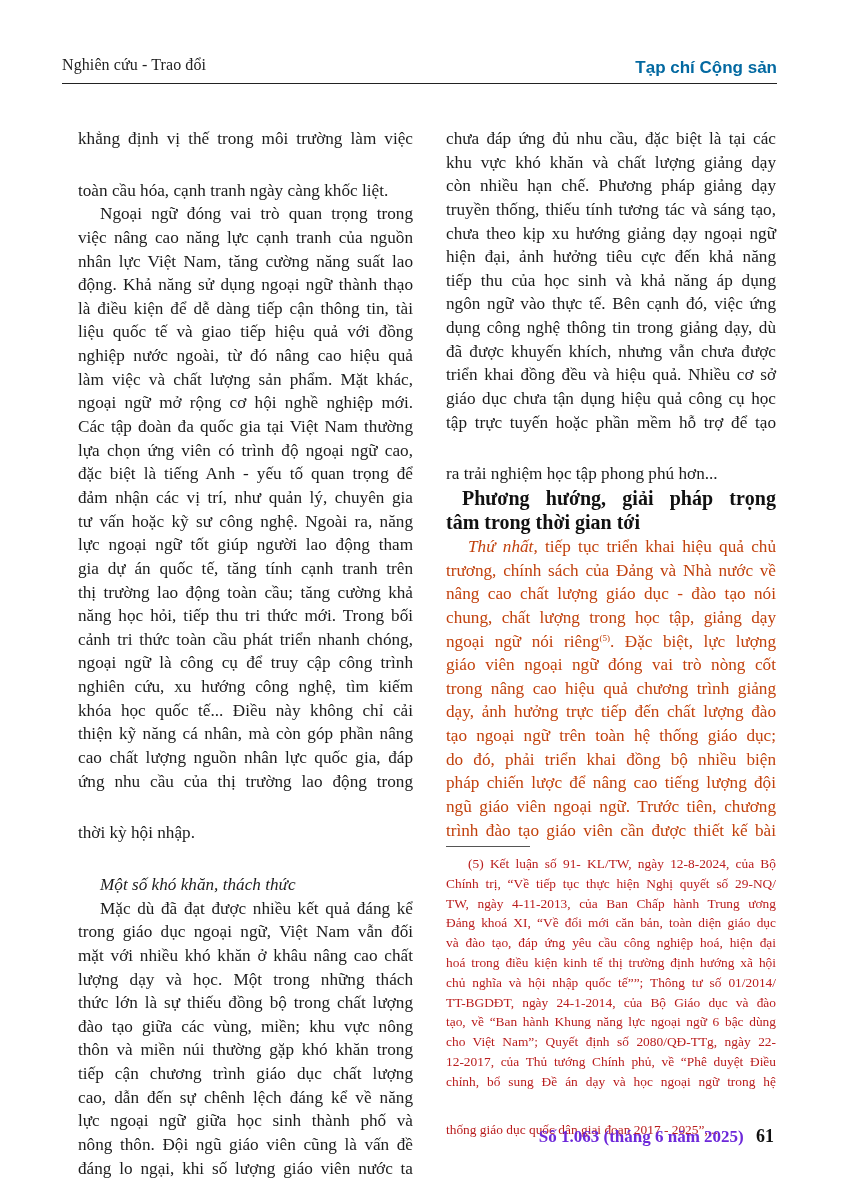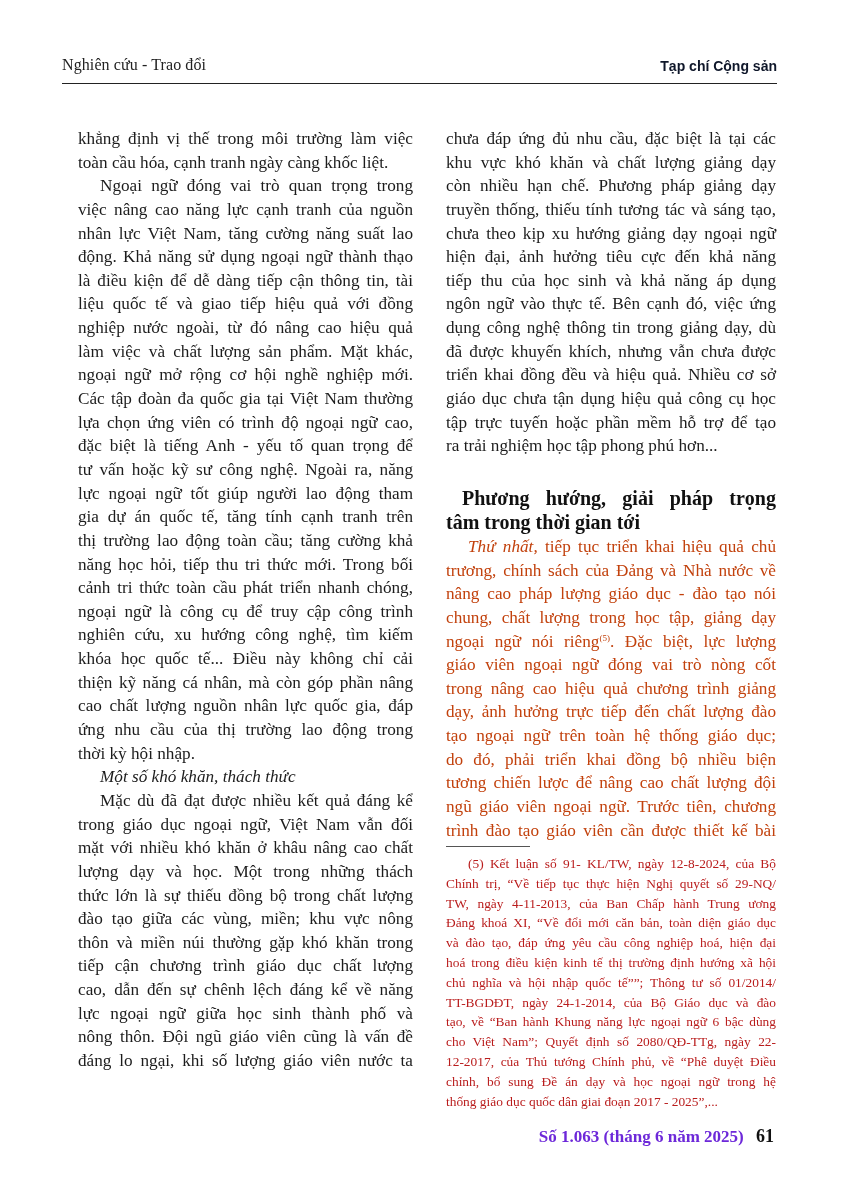--- a/index.html
+++ b/index.html
@@ -1,28 +1,28 @@
 <!DOCTYPE html>
 <html><head>
   <meta charset="utf-8">
   <style>
     * { margin: 0; padding: 0; box-sizing: border-box; }
     html, body { width: 850px; height: 1196px; background: #ffffff; overflow: hidden; }
     body { position: relative; font-family: "Liberation Serif", "DejaVu Serif", serif; color: #1a1a1a; }
 
     .header { position: absolute; left: 62px; top: 56px; width: 715px; height: 28px; border-bottom: 1.5px solid #222; }
     .header-left { position: absolute; left: 0; top: 0; font-family: "Liberation Serif", serif; font-size: 16px; color: #222; letter-spacing: 0.1px; }
-    .header-right { position: absolute; right: 0; top: 2px; font-family: "Liberation Sans", "DejaVu Sans", sans-serif; font-weight: bold; font-size: 14px; color: #0f172a; }
+    .header-right { position: absolute; right: 0; top: 2px; font-family: "Liberation Sans", "DejaVu Sans", sans-serif; font-weight: bold; font-size: 17px; color: #0369a1; }
 
     .col { position: absolute; top: 127px; font-size: 17.2px; line-height: 23.65px; color: #1c1c1c; }
     .col-left { left: 78px; width: 335px; }
     .col-right { left: 446px; width: 330px; }
 
     .line { display: block; text-align: justify; text-align-last: justify; white-space: nowrap; height: 23.65px; overflow: visible; }
-    .line.last { text-align-last: left; }
+    .line.last { text-align-last: left; margin-top: 28px; }
     .line.indent { padding-left: 22px; }
 
     .italic { font-style: italic; }
     sup { font-size: 9px; vertical-align: 6px; line-height: 0; }
 
     .heading { position: absolute; left: 446px; top: 486px; width: 330px; font-weight: bold; font-size: 20px; line-height: 24px; color: #111; }
     .heading .hl { display: block; text-align: justify; text-align-last: justify; white-space: nowrap; }
     .heading .hl.indent { padding-left: 16px; }
     .heading .hl.last { text-align-last: left; }
 
@@ -54,20 +54,21 @@
     <span class="line">nhân lực Việt Nam, tăng cường năng suất lao</span>
     <span class="line">động. Khả năng sử dụng ngoại ngữ thành thạo</span>
     <span class="line">là điều kiện để dễ dàng tiếp cận thông tin, tài</span>
     <span class="line">liệu quốc tế và giao tiếp hiệu quả với đồng</span>
     <span class="line">nghiệp nước ngoài, từ đó nâng cao hiệu quả</span>
     <span class="line">làm việc và chất lượng sản phẩm. Mặt khác,</span>
     <span class="line">ngoại ngữ mở rộng cơ hội nghề nghiệp mới.</span>
     <span class="line">Các tập đoàn đa quốc gia tại Việt Nam thường</span>
     <span class="line">lựa chọn ứng viên có trình độ ngoại ngữ cao,</span>
     <span class="line">đặc biệt là tiếng Anh - yếu tố quan trọng để</span>
+    <span class="line">đảm nhận các vị trí, như quản lý, chuyên gia</span>
     <span class="line">tư vấn hoặc kỹ sư công nghệ. Ngoài ra, năng</span>
     <span class="line">lực ngoại ngữ tốt giúp người lao động tham</span>
     <span class="line">gia dự án quốc tế, tăng tính cạnh tranh trên</span>
     <span class="line">thị trường lao động toàn cầu; tăng cường khả</span>
     <span class="line">năng học hỏi, tiếp thu tri thức mới. Trong bối</span>
     <span class="line">cảnh tri thức toàn cầu phát triển nhanh chóng,</span>
     <span class="line">ngoại ngữ là công cụ để truy cập công trình</span>
     <span class="line">nghiên cứu, xu hướng công nghệ, tìm kiếm</span>
     <span class="line">khóa học quốc tế... Điều này không chỉ cải</span>
     <span class="line">thiện kỹ năng cá nhân, mà còn góp phần nâng</span>
@@ -107,29 +108,29 @@
   </div>
 
 <div class="heading">
   <span class="hl indent">Phương hướng, giải pháp trọng</span>
   <span class="hl last">tâm trong thời gian tới</span>
 </div>
 
 <div class="col-right2" id="right-col2">
   <span class="line indent"><span class="italic">Thứ nhất,</span><span> tiếp tục triển khai hiệu quả chủ</span></span>
 <span class="line">trương, chính sách của Đảng và Nhà nước về</span>
-    <span class="line">nâng cao pháp lượng giáo dục - đào tạo nói</span>
+    <span class="line">nâng cao chất lượng giáo dục - đào tạo nói</span>
     <span class="line">chung, chất lượng trong học tập, giảng dạy</span>
     <span class="line"><span>ngoại ngữ nói riêng</span><sup>(5)</sup><span>. Đặc biệt, lực lượng</span></span>
     <span class="line">giáo viên ngoại ngữ đóng vai trò nòng cốt</span>
     <span class="line">trong nâng cao hiệu quả chương trình giảng</span>
     <span class="line">dạy, ảnh hưởng trực tiếp đến chất lượng đào</span>
     <span class="line">tạo ngoại ngữ trên toàn hệ thống giáo dục;</span>
     <span class="line">do đó, phải triển khai đồng bộ nhiều biện</span>
-    <span class="line">tương chiến lược để nâng cao chất lượng đội</span>
+    <span class="line">pháp chiến lược để nâng cao tiếng lượng đội</span>
     <span class="line">ngũ giáo viên ngoại ngữ. Trước tiên, chương</span>
     <span class="line">trình đào tạo giáo viên cần được thiết kế bài</span>
   </div>
 
 <div class="fn-rule"></div>
 
 <div class="footnote" id="footnote">
     <span class="line indent">(5) Kết luận số 91- KL/TW, ngày 12-8-2024, của Bộ</span>
     <span class="line">Chính trị, “Về tiếp tục thực hiện Nghị quyết số 29-NQ/</span>
     <span class="line">TW, ngày 4-11-2013,  của Ban Chấp hành Trung ương</span>

